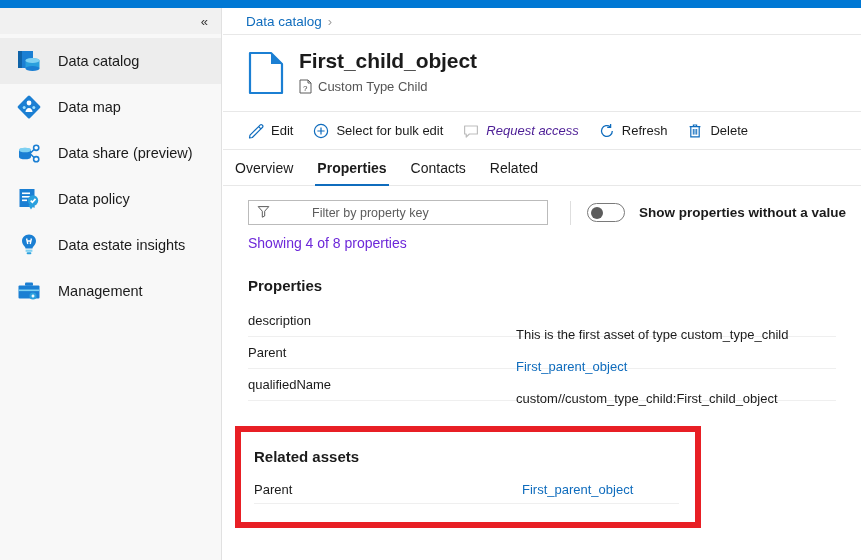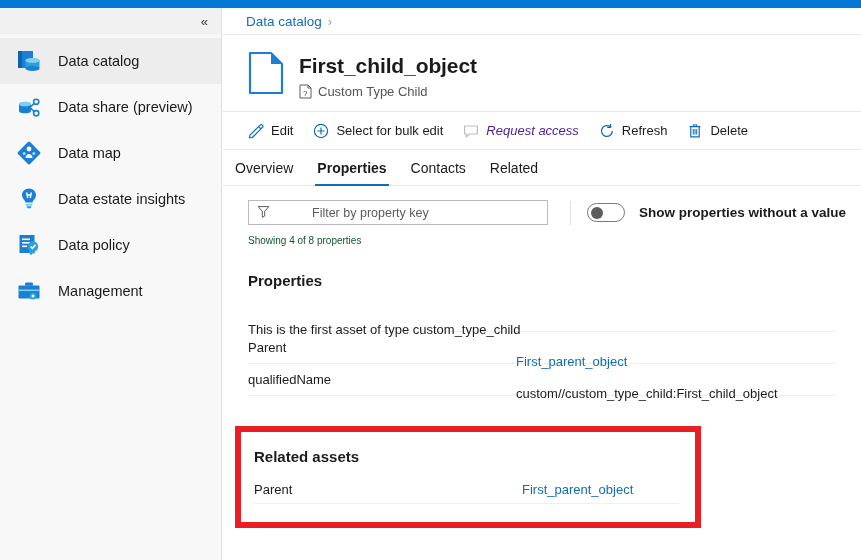--- a/index.html
+++ b/index.html
@@ -62,21 +62,21 @@
     height: 27px; display: flex; align-items: center;
     padding-left: 23px;
     border-bottom: 1px solid #e8e8e8;
   }
   .bc-link {
     color: #0f6cbd; font-size: 13.5px; cursor: pointer;
   }
   .bc-sep { color: #a0a0a0; font-size: 13px; margin: 0 6px; }
 
   .title-block {
-    display: flex; align-items: flex-end;
+    display: flex; align-items: flex-start;
     padding: 14px 0 12px 24px;
     border-bottom: 1px solid #e8e8e8;
   }
   .doc-icon { margin-right: 14px; margin-top: 2px; flex: 0 0 auto; }
   .title-text { display: flex; flex-direction: column; }
   .asset-title {
     font-size: 21px; font-weight: bold; color: #1b1b1b;
     line-height: 1.15; letter-spacing: -0.1px;
   }
   .asset-subtitle {
@@ -154,21 +154,21 @@
     width: 12px; height: 12px; border-radius: 50%;
     background: #5c5c5c;
   }
   .toggle-label {
     margin-left: 14px; font-size: 13.5px;
     font-weight: bold; color: #1b1b1b; white-space: nowrap;
   }
 
   .showing-text {
     padding: 10px 0 0 25px;
-    font-size: 10px; color: #14532d;
+    font-size: 14px; color: #6d28d9;
   }
 
   
   .section {
     padding: 0 25px 0 25px;
     margin-top: 26px;
   }
   .section-head {
     font-size: 15px; font-weight: bold; color: #1b1b1b;
     padding-bottom: 11px;
@@ -225,75 +225,75 @@
           <svg width="28" height="28" viewBox="0 0 28 28">
             <rect x="3" y="4" width="15" height="17" fill="#1b7fd3"></rect>
             <rect x="3" y="4" width="4" height="17" fill="#0f63a8"></rect>
             <ellipse cx="17.5" cy="13.5" rx="7" ry="2.6" fill="#50b5e8"></ellipse>
             <rect x="10.5" y="13.5" width="14" height="8" fill="#2aa0de"></rect>
             <ellipse cx="17.5" cy="21.5" rx="7" ry="2.6" fill="#1b7fd3"></ellipse>
             <ellipse cx="17.5" cy="13.5" rx="7" ry="2.6" fill="#7fd1f2"></ellipse>
           </svg>
         </span>
         <span class="nav-label">Data catalog</span>
+      </div>
+
+      <div class="nav-item">
+        <span class="nav-icon">
+          <svg width="28" height="28" viewBox="0 0 28 28">
+            <rect x="5.5" y="5.5" width="17" height="17" rx="1.5" fill="#1b7fd3" transform="rotate(45 14 14)"></rect>
+            <circle cx="14" cy="10" r="2.4" fill="#fff"></circle>
+            <path d="M10.5 19c0-2.3 1.6-4 3.5-4s3.5 1.7 3.5 4z" fill="#fff"></path>
+            <circle cx="9.2" cy="14.6" r="1.5" fill="#9fe0ff"></circle>
+            <circle cx="18.8" cy="14.6" r="1.5" fill="#9fe0ff"></circle>
+          </svg>
+        </span>
+        <span class="nav-label">Data map</span>
       </div>
 
       <div class="nav-item">
         <span class="nav-icon">
           <svg width="28" height="28" viewBox="0 0 28 28">
             <ellipse cx="10" cy="11" rx="6" ry="2.3" fill="#7fd1f2"></ellipse>
             <rect x="4" y="11" width="12" height="7" fill="#1b7fd3"></rect>
             <ellipse cx="10" cy="18" rx="6" ry="2.3" fill="#1b7fd3"></ellipse>
             <ellipse cx="10" cy="11" rx="6" ry="2.3" fill="#7fd1f2"></ellipse>
             <path d="M15 14.5 L20 9.5 M15 14.5 L20 19.5" stroke="#1b7fd3" stroke-width="1.6" fill="none"></path>
             <circle cx="21.2" cy="8.8" r="2.6" fill="#fff" stroke="#1b7fd3" stroke-width="1.6"></circle>
             <circle cx="21.2" cy="20.2" r="2.6" fill="#fff" stroke="#1b7fd3" stroke-width="1.6"></circle>
           </svg>
         </span>
         <span class="nav-label">Data share (preview)</span>
       </div>
 
       <div class="nav-item">
         <span class="nav-icon">
           <svg width="28" height="28" viewBox="0 0 28 28">
-            <rect x="5.5" y="5.5" width="17" height="17" rx="1.5" fill="#1b7fd3" transform="rotate(45 14 14)"></rect>
-            <circle cx="14" cy="10" r="2.4" fill="#fff"></circle>
-            <path d="M10.5 19c0-2.3 1.6-4 3.5-4s3.5 1.7 3.5 4z" fill="#fff"></path>
-            <circle cx="9.2" cy="14.6" r="1.5" fill="#9fe0ff"></circle>
-            <circle cx="18.8" cy="14.6" r="1.5" fill="#9fe0ff"></circle>
-          </svg>
-        </span>
-        <span class="nav-label">Data map</span>
-      </div>
-
-      <div class="nav-item">
-        <span class="nav-icon">
-          <svg width="28" height="28" viewBox="0 0 28 28">
-            <path d="M14 3.5c-4.2 0-7 3-7 6.6 0 2.7 1.6 4.2 2.6 5.4.6.8.9 1.4.9 2.1h7c0-.7.3-1.3.9-2.1 1-1.2 2.6-2.7 2.6-5.4 0-3.6-2.8-6.6-7-6.6z" fill="#1b7fd3"></path>
-            <rect x="10.6" y="18.6" width="6.8" height="2.2" fill="#7fd1f2"></rect>
-            <rect x="11.6" y="21.2" width="4.8" height="2.1" rx="1" fill="#2aa0de"></rect>
-            <path d="M11.6 7.5 L12.8 13 M16.4 7.5 L15.2 13 M12.8 10 h2.4" stroke="#fff" stroke-width="1.4" fill="none"></path>
-          </svg>
-        </span>
-        <span class="nav-label">Data estate insights</span>
-      </div>
-
-      <div class="nav-item">
-        <span class="nav-icon">
-          <svg width="28" height="28" viewBox="0 0 28 28">
             <rect x="4.5" y="4" width="15" height="18" fill="#1b7fd3"></rect>
             <rect x="7" y="7.5" width="8" height="1.6" fill="#fff"></rect>
             <rect x="7" y="11" width="8" height="1.6" fill="#fff"></rect>
             <rect x="7" y="14.5" width="5" height="1.6" fill="#fff"></rect>
             <path d="M13.5 20.5 l2.5 4 1.5-2.2 2.5.4-2.5-4z" fill="#2aa0de"></path>
             <circle cx="18" cy="15.5" r="5.2" fill="#2aa0de"></circle>
             <path d="M15.7 15.6 l1.7 1.7 3.1-3.4" stroke="#fff" stroke-width="1.7" fill="none"></path>
           </svg>
         </span>
         <span class="nav-label">Data policy</span>
+      </div>
+
+      <div class="nav-item">
+        <span class="nav-icon">
+          <svg width="28" height="28" viewBox="0 0 28 28">
+            <path d="M14 3.5c-4.2 0-7 3-7 6.6 0 2.7 1.6 4.2 2.6 5.4.6.8.9 1.4.9 2.1h7c0-.7.3-1.3.9-2.1 1-1.2 2.6-2.7 2.6-5.4 0-3.6-2.8-6.6-7-6.6z" fill="#1b7fd3"></path>
+            <rect x="10.6" y="18.6" width="6.8" height="2.2" fill="#7fd1f2"></rect>
+            <rect x="11.6" y="21.2" width="4.8" height="2.1" rx="1" fill="#2aa0de"></rect>
+            <path d="M11.6 7.5 L12.8 13 M16.4 7.5 L15.2 13 M12.8 10 h2.4" stroke="#fff" stroke-width="1.4" fill="none"></path>
+          </svg>
+        </span>
+        <span class="nav-label">Data estate insights</span>
       </div>
 
       <div class="nav-item">
         <span class="nav-icon">
           <svg width="28" height="28" viewBox="0 0 28 28">
             <rect x="10" y="5.5" width="8" height="3.2" rx="1" fill="#1b7fd3"></rect>
             <rect x="3.5" y="8.5" width="21" height="13" rx="1" fill="#1b7fd3"></rect>
             <rect x="3.5" y="12.5" width="21" height="1.6" fill="#7fd1f2"></rect>
             <circle cx="18" cy="19" r="3.6" fill="#2aa0de"></circle>
             <path d="M16.6 19 h2.8 M18 17.6 v2.8" stroke="#fff" stroke-width="1.4"></path>
@@ -422,20 +422,21 @@
         <span class="toggle-label">Show properties without a value</span>
       </div>
     </div>
 
     <div class="showing-text">Showing 4 of 8 properties</div>
 
     <div class="section">
       <div class="section-head">Properties</div>
 
       <div class="prop-row">
+        <span class="prop-key">description</span>
         <span class="prop-val">This is the first asset of type custom_type_child</span>
       </div>
 
       <div class="prop-row">
         <span class="prop-key">Parent</span>
         <span class="prop-val link">First_parent_object</span>
       </div>
 
       <div class="prop-row">
         <span class="prop-key">qualifiedName</span>

